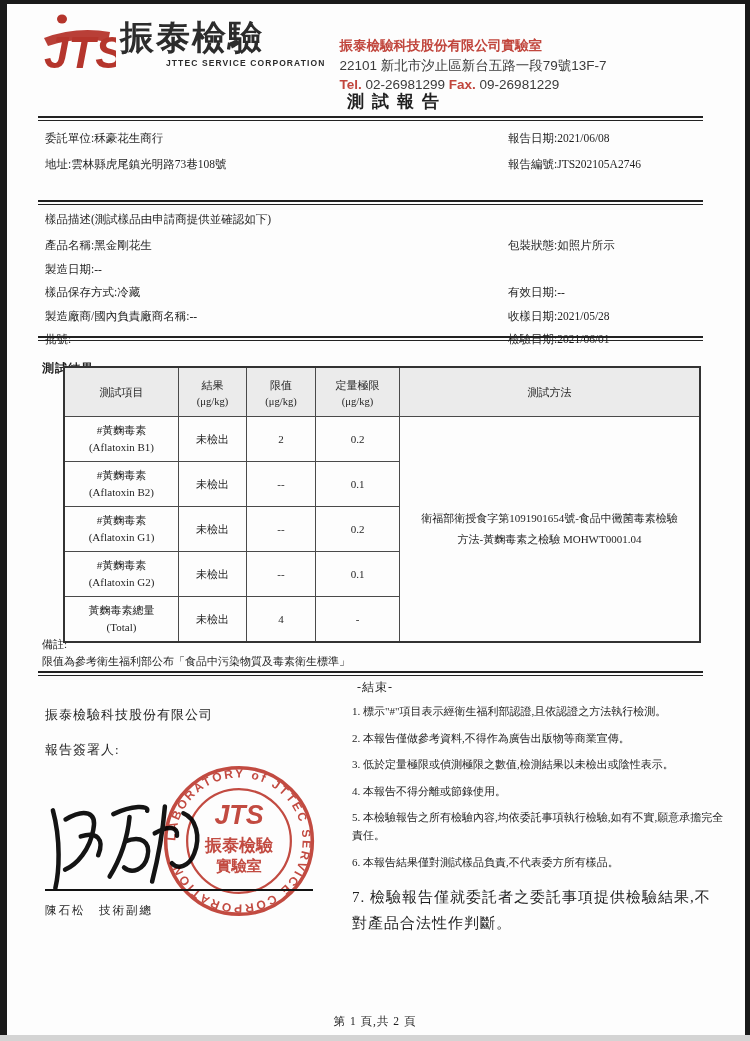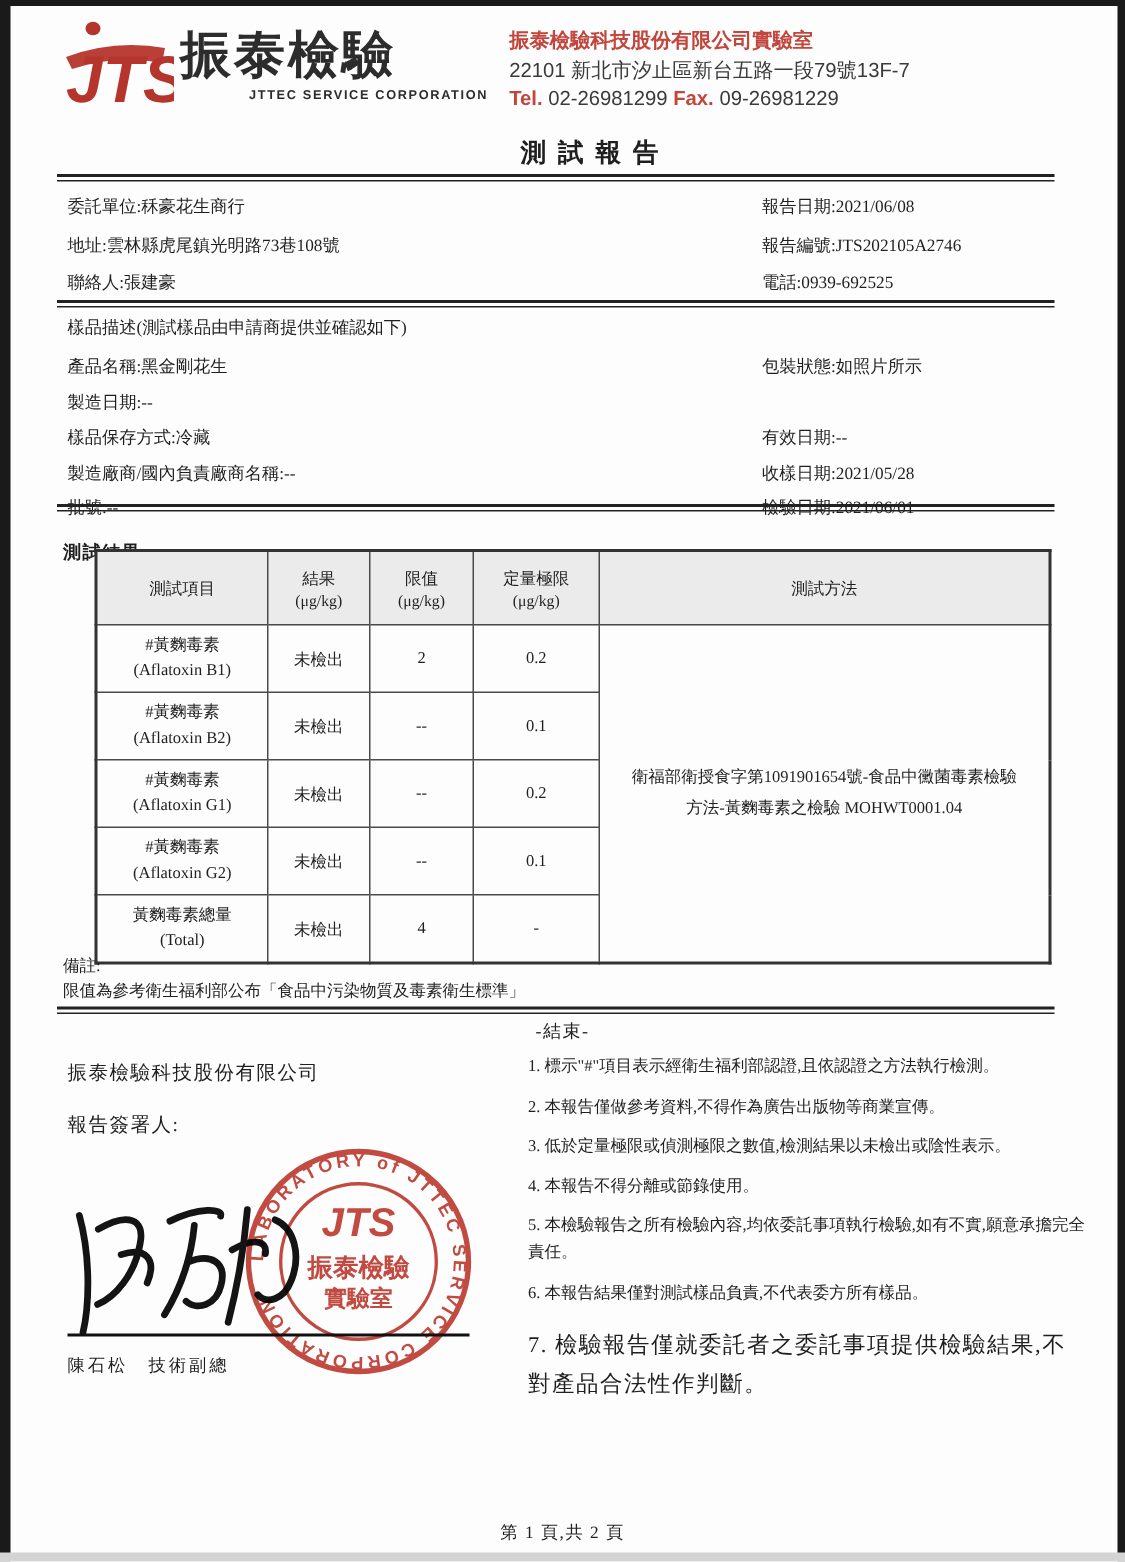--- a/index.html
+++ b/index.html
@@ -21,21 +21,21 @@
   .edge-top{position:absolute;left:0;top:0;width:100%;height:4px;background:#1a1a1a;}
   .edge-bottom{position:absolute;left:0;bottom:0;width:100%;height:6px;background:#d4d4d4;}
 
   
   .header{position:absolute;left:38px;top:12px;right:47px;display:flex;align-items:flex-start;
     font-family:"Liberation Sans","DejaVu Sans",sans-serif;}
   .logo-mark{width:78px;height:62px;flex:0 0 auto;}
   .brand-block{margin-left:4px;margin-top:8px;}
   .brand-name{font-size:34px;font-weight:bold;color:#2c2c2c;letter-spacing:2px;line-height:1.05;}
   .brand-sub{font-size:8.5px;font-weight:bold;color:#2c2c2c;letter-spacing:1.1px;margin-top:2px;margin-left:46px;}
-  .hq-block{margin-left:14px;margin-top:5px;font-size:13.5px;line-height:1.45;}
+  .hq-block{margin-left:14px;margin-top:24px;font-size:13.5px;line-height:1.45;}
   .hq-company{color:var(--header_red);font-weight:bold;font-size:13.5px;}
   .hq-address{color:#3a3a3a;}
   .hq-telfax{color:#3a3a3a;}
   .red-label{color:var(--header_red);font-weight:bold;}
 
   
   .doc-title{position:absolute;top:90px;left:0;width:100%;text-align:center;
     font-size:17px;font-weight:bold;letter-spacing:8px;padding-left:22px;}
   .rule{position:absolute;left:38px;right:47px;height:2px;
     border-top:2px solid #222;border-bottom:1px solid #222;}
@@ -129,24 +129,20 @@
   <div class="rule rule1"></div>
 
   <div class="info1">
     <div class="row">
       <div class="kv lcol"><span>委託單位:</span><span>秝豪花生商行</span></div>
       <div class="kv"><span>報告日期:</span><span>2021/06/08</span></div>
     </div>
     <div class="row">
       <div class="kv lcol"><span>地址:</span><span>雲林縣虎尾鎮光明路73巷108號</span></div>
       <div class="kv"><span>報告編號:</span><span>JTS202105A2746</span></div>
-    </div>
-    <div class="row">
-      <div class="kv lcol"><span>聯絡人:</span><span>張建豪</span></div>
-      <div class="kv"><span>電話:</span><span>0939-692525</span></div>
     </div>
   </div>
   <div class="rule rule2"></div>
 
   <div class="sample">
     <div class="sample-title kv">樣品描述(測試樣品由申請商提供並確認如下)</div>
     <div class="row">
       <div class="kv lcol"><span>產品名稱:</span><span>黑金剛花生</span></div>
       <div class="kv"><span>包裝狀態:</span><span>如照片所示</span></div>
     </div>

